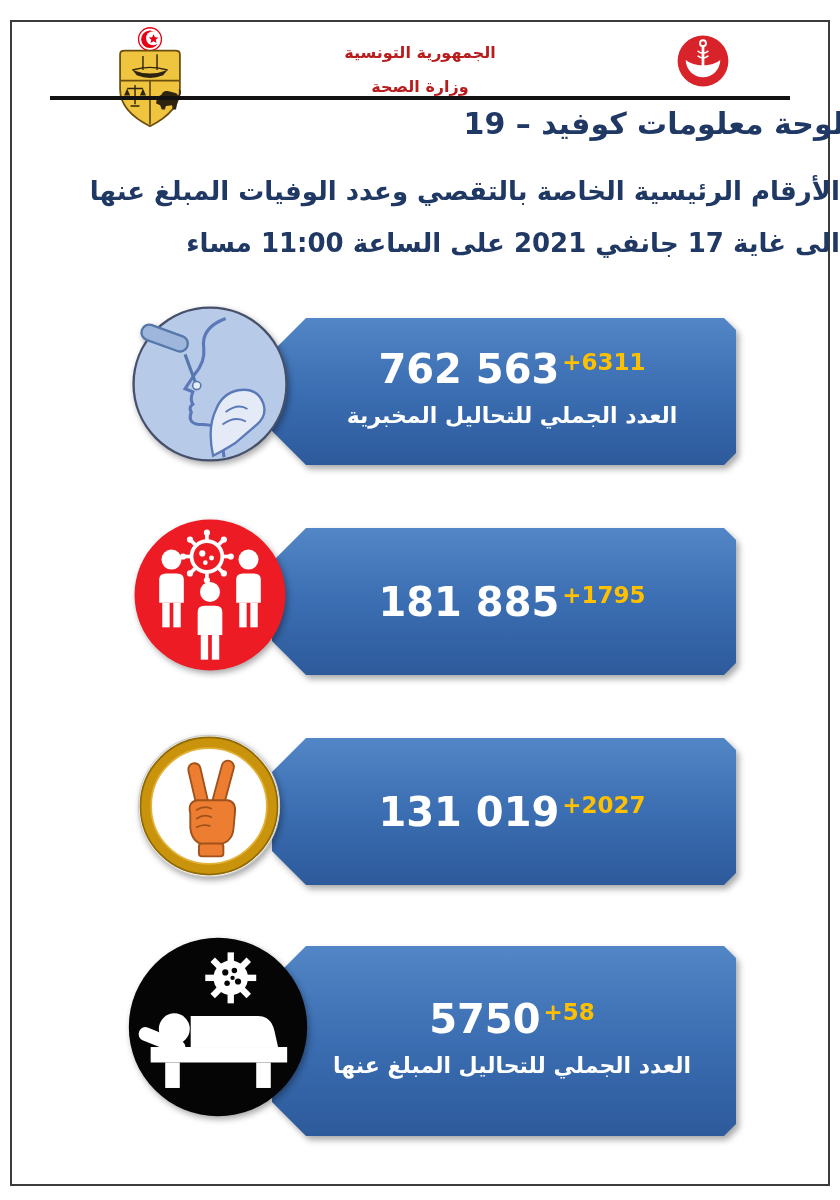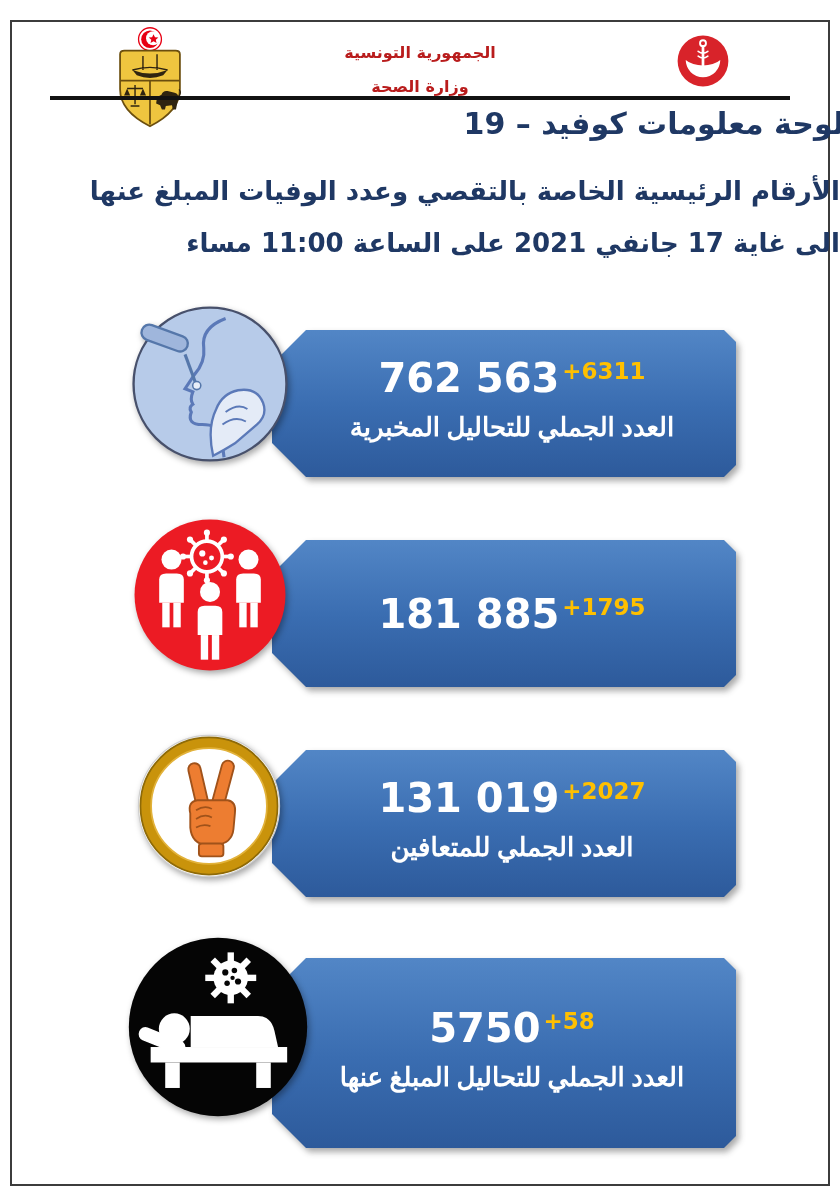--- a/index.html
+++ b/index.html
@@ -27,40 +27,40 @@
     position:absolute;left:4px;top:106px;width:100%;text-align:right;
     color:var(--heading-navy,#1F3864);font-size:30px;font-weight:bold;
   }
   .sub{position:absolute;left:0;width:100%;
     color:var(--heading-navy,#1F3864);font-size:26px;font-weight:bold;}
   .sub1{top:176px;}
   .sub2{top:228px;}
   
   .card{position:absolute;left:0;width:840px;height:210px;}
   .banner-wrap{
-    position:absolute;left:272px;top:24px;width:464px;height:147px;
+    position:absolute;left:272px;top:12px;width:464px;height:147px;
     filter:drop-shadow(3px 4px 3px rgba(30,30,30,.38));
   }
   .banner-wrap.tall{height:190px;}
   .banner{
     width:100%;height:100%;
     background:linear-gradient(180deg,var(--banner-blue-top,#5286C6) 0%,var(--banner-blue-mid,#3A6DB1) 52%,var(--banner-blue-bottom,#2D5A9B) 100%);
     clip-path:polygon(34px 0, calc(100% - 12px) 0, 100% 12px, 100% calc(100% - 12px),
                       calc(100% - 12px) 100%, 34px 100%, 0 calc(100% - 34px), 0 34px);
     display:flex;flex-direction:column;align-items:center;justify-content:center;
     gap:10px;box-sizing:border-box;padding:6px 14px 6px 30px;
   }
   .value-row{direction:ltr;color:#ffffff;font-size:40px;font-weight:bold;line-height:1;white-space:nowrap;}
   .value-row .delta{
     display:inline-block;position:relative;top:-13px;margin-left:3px;
     font-size:23px;font-weight:bold;color:var(--delta-yellow,#FFC000);
   }
   .card-label{
-    direction:rtl;color:#ffffff;font-size:26px;font-weight:bold;text-align:right;
-    line-height:1.55;max-width:390px;font-family:Liberation Serif, serif;
+    direction:rtl;color:#ffffff;font-size:22px;font-weight:bold;text-align:right;
+    line-height:1.55;max-width:390px;
   }
   .card-label .ul{border-bottom:2px solid #ffffff;padding-bottom:2px;}
   .icon{position:absolute;border-radius:50%;filter:drop-shadow(2px 3px 3px rgba(0,0,0,.35));z-index:2;}
   .icon svg{display:block;width:100%;height:100%;}
   
   .card1{top:306px;} .card2{top:516px;} .card3{top:726px;} .card4{top:934px;}
   .card1 .icon{left:132px;top:0;width:156px;height:156px;}
   .card2 .icon{left:133px;top:2px;width:154px;height:154px;}
   .card3 .icon{left:137px;top:8px;width:144px;height:144px;}
   .card4 .icon{left:127px;top:2px;width:182px;height:182px;}
@@ -187,21 +187,20 @@
       </svg>
     </div>
   </div>
 
   <div class="card card3">
     <div class="banner-wrap">
       <div class="banner">
         <div class="value-row">
           <span>131 019</span><span class="delta">+2027</span>
         </div>
-        <div class="card-label">العدد الجملي للمتعافين</div>
       </div>
     </div>
     <div class="icon">
       <svg viewBox="0 0 100 100">
         <circle cx="50" cy="50" r="49" fill="#ffffff" stroke="#cfcfcf" stroke-width="0.8"></circle>
         <circle cx="50" cy="50" r="44" fill="none" stroke="#C9930B" stroke-width="7.5"></circle>
         <circle cx="50" cy="50" r="47.6" fill="none" stroke="#8E6A08" stroke-width="1.2"></circle>
         <circle cx="50" cy="50" r="40.2" fill="none" stroke="#E2B23A" stroke-width="1.2"></circle>
         <g fill="#ED7D31" stroke="#A0521A" stroke-width="1.3" stroke-linejoin="round">
           <rect x="38.5" y="20" width="8.5" height="34" rx="4.2" transform="rotate(-13 42.7 37)"></rect>

